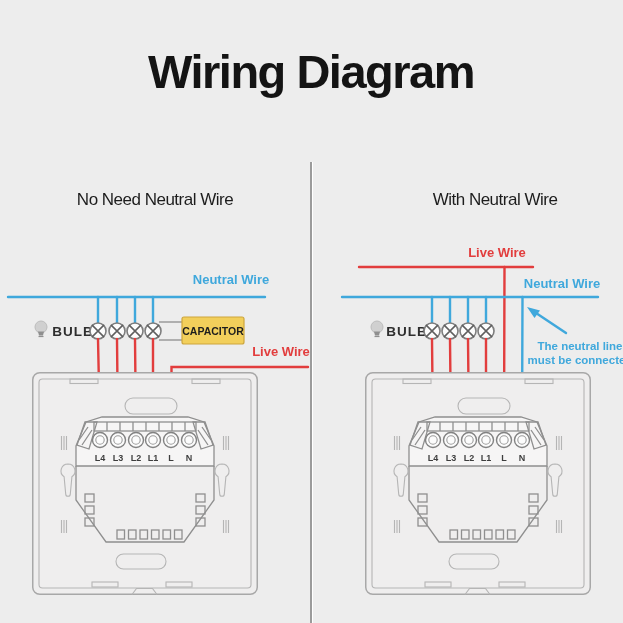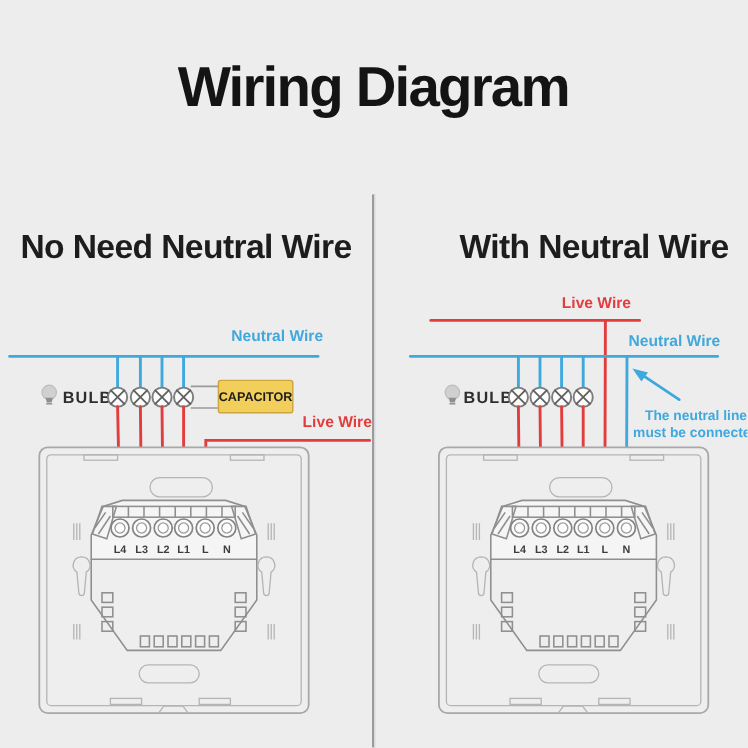--- a/index.html
+++ b/index.html
@@ -1,21 +1,21 @@
 <!DOCTYPE html>
 <html><head>
 <meta charset="utf-8">
 <style>
   html,body{margin:0;padding:0;}
   body{background:#ededed;font-family:"Liberation Sans",sans-serif;}
   .stage{position:relative;width:623px;height:623px;background:#ededed;overflow:hidden;}
   .page-title{position:absolute;top:44px;left:0;width:622px;margin:0;text-align:center;
     font-size:47px;font-weight:bold;color:#141414;letter-spacing:-1.5px;}
   .panel-heading{position:absolute;top:190px;margin:0;text-align:center;
-    font-size:28px;font-weight:bold;color:#1d1d1d;letter-spacing:-0.5px;}
+    font-size:17px;font-weight:normal;color:#1d1d1d;letter-spacing:-0.5px;}
   .panel-heading.left{left:0;width:310px;}
   .panel-heading.right{left:313px;width:364px;}
   .divider{position:absolute;left:310px;top:162px;width:2px;height:461px;
     background:#9b9b9b;border-right:1px solid #ffffff;}
   svg{position:absolute;left:0;top:0;}
   svg text{text-anchor:middle;}
   .wire-blue{stroke:#3fa8dc;stroke-width:2.4;fill:none;stroke-linecap:round;}
   .wire-red{stroke:#e23d3d;stroke-width:2.4;fill:none;stroke-linecap:round;}
   .wire-gray{stroke:#9a9a9a;stroke-width:1.4;fill:none;}
   .lamp-ring{fill:#fdfdfd;stroke:#7d7d7d;stroke-width:1.6;}

